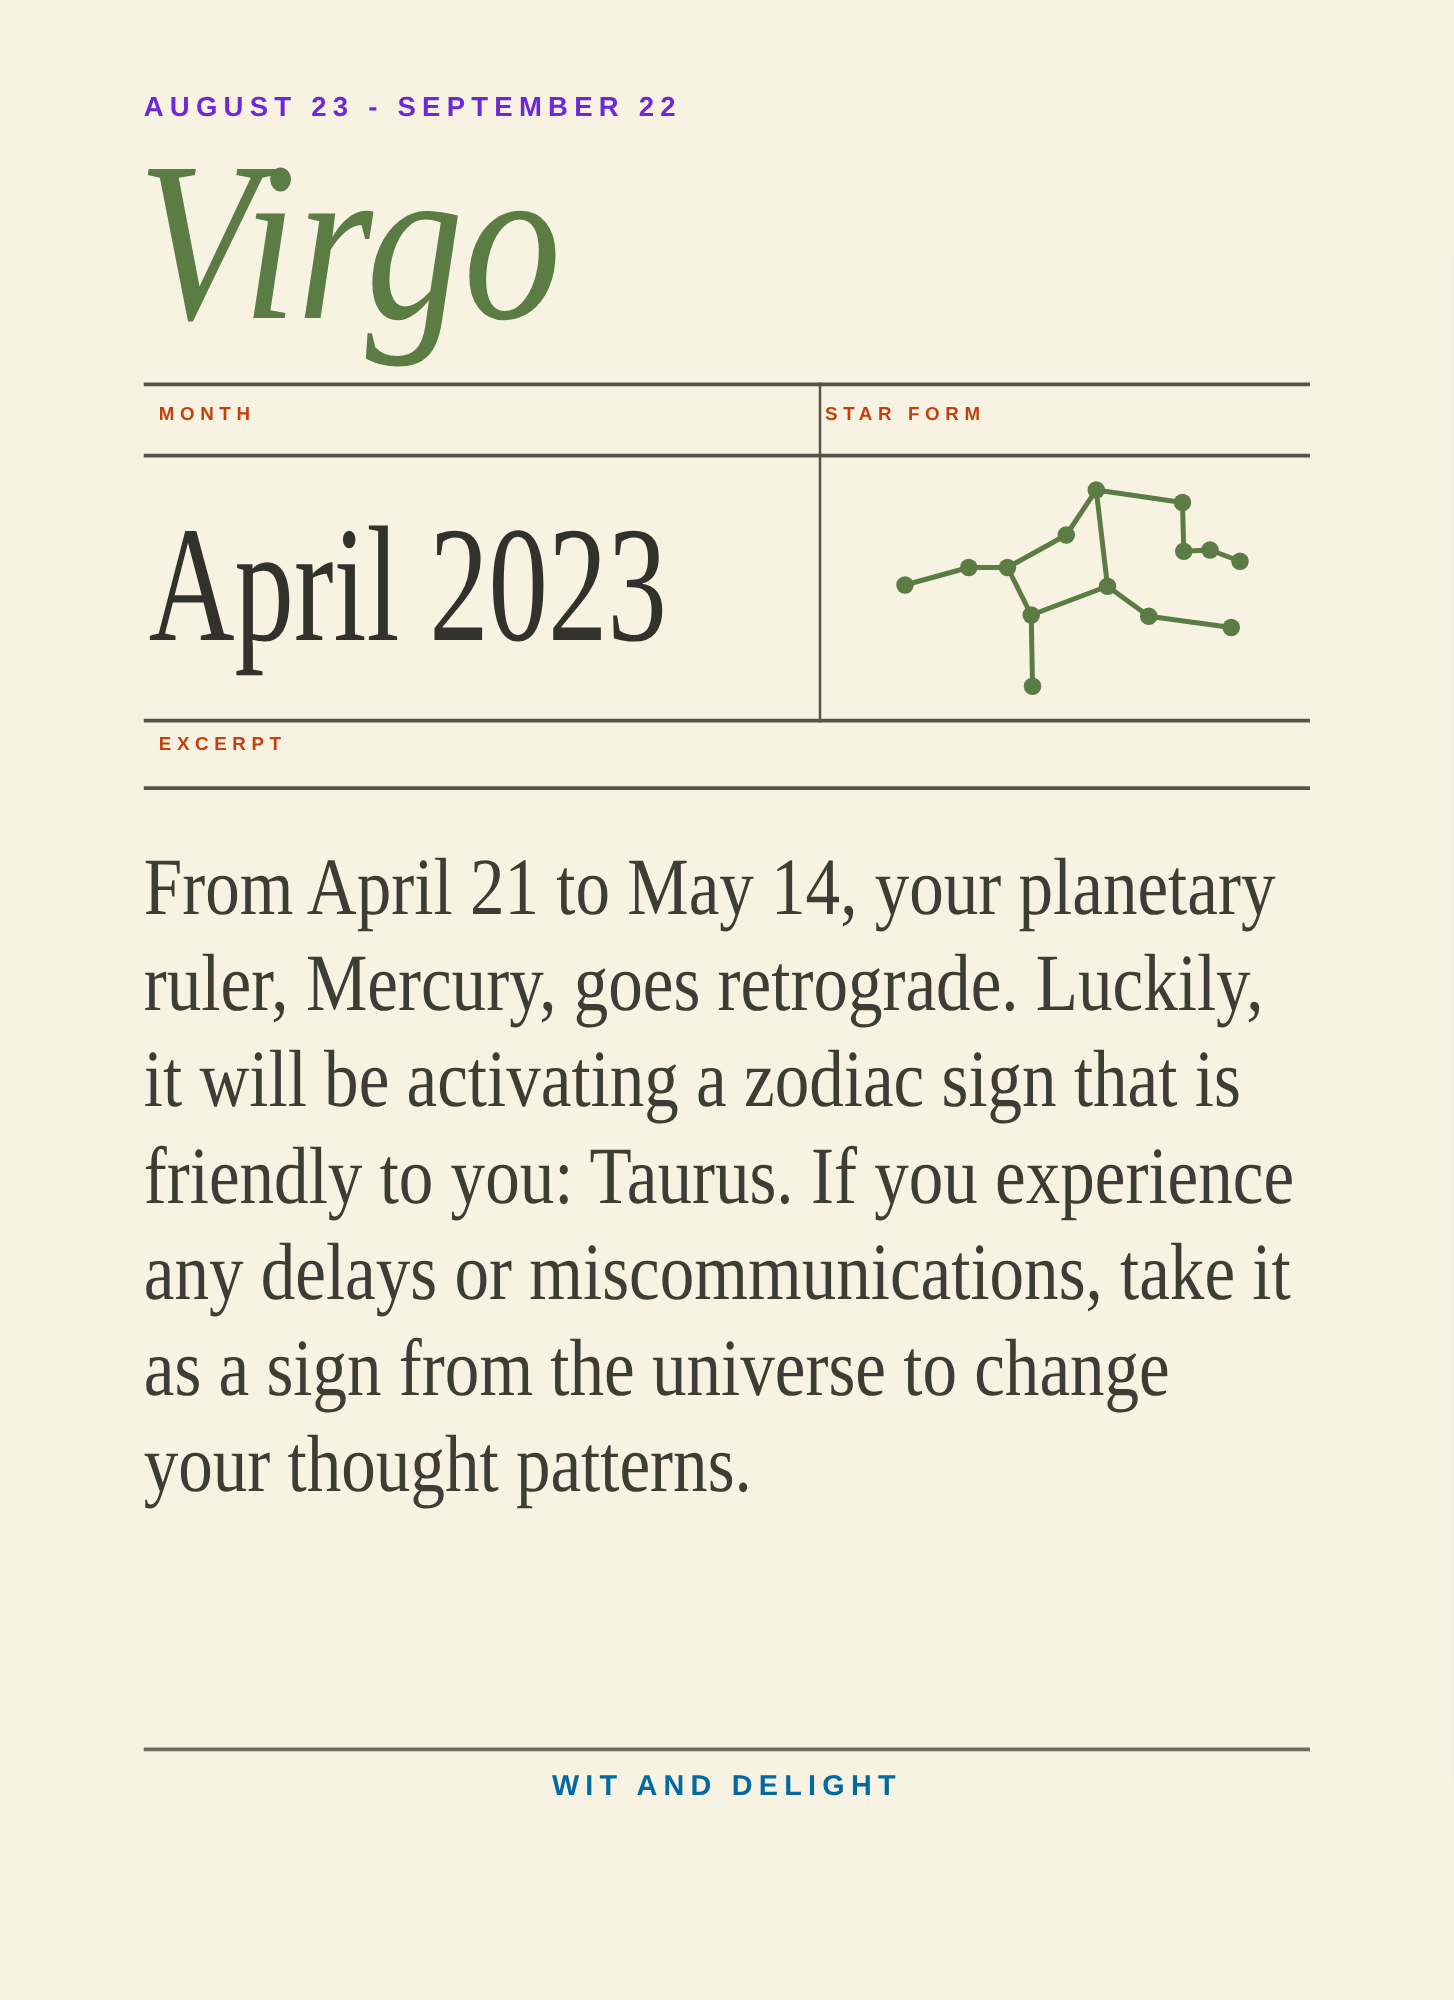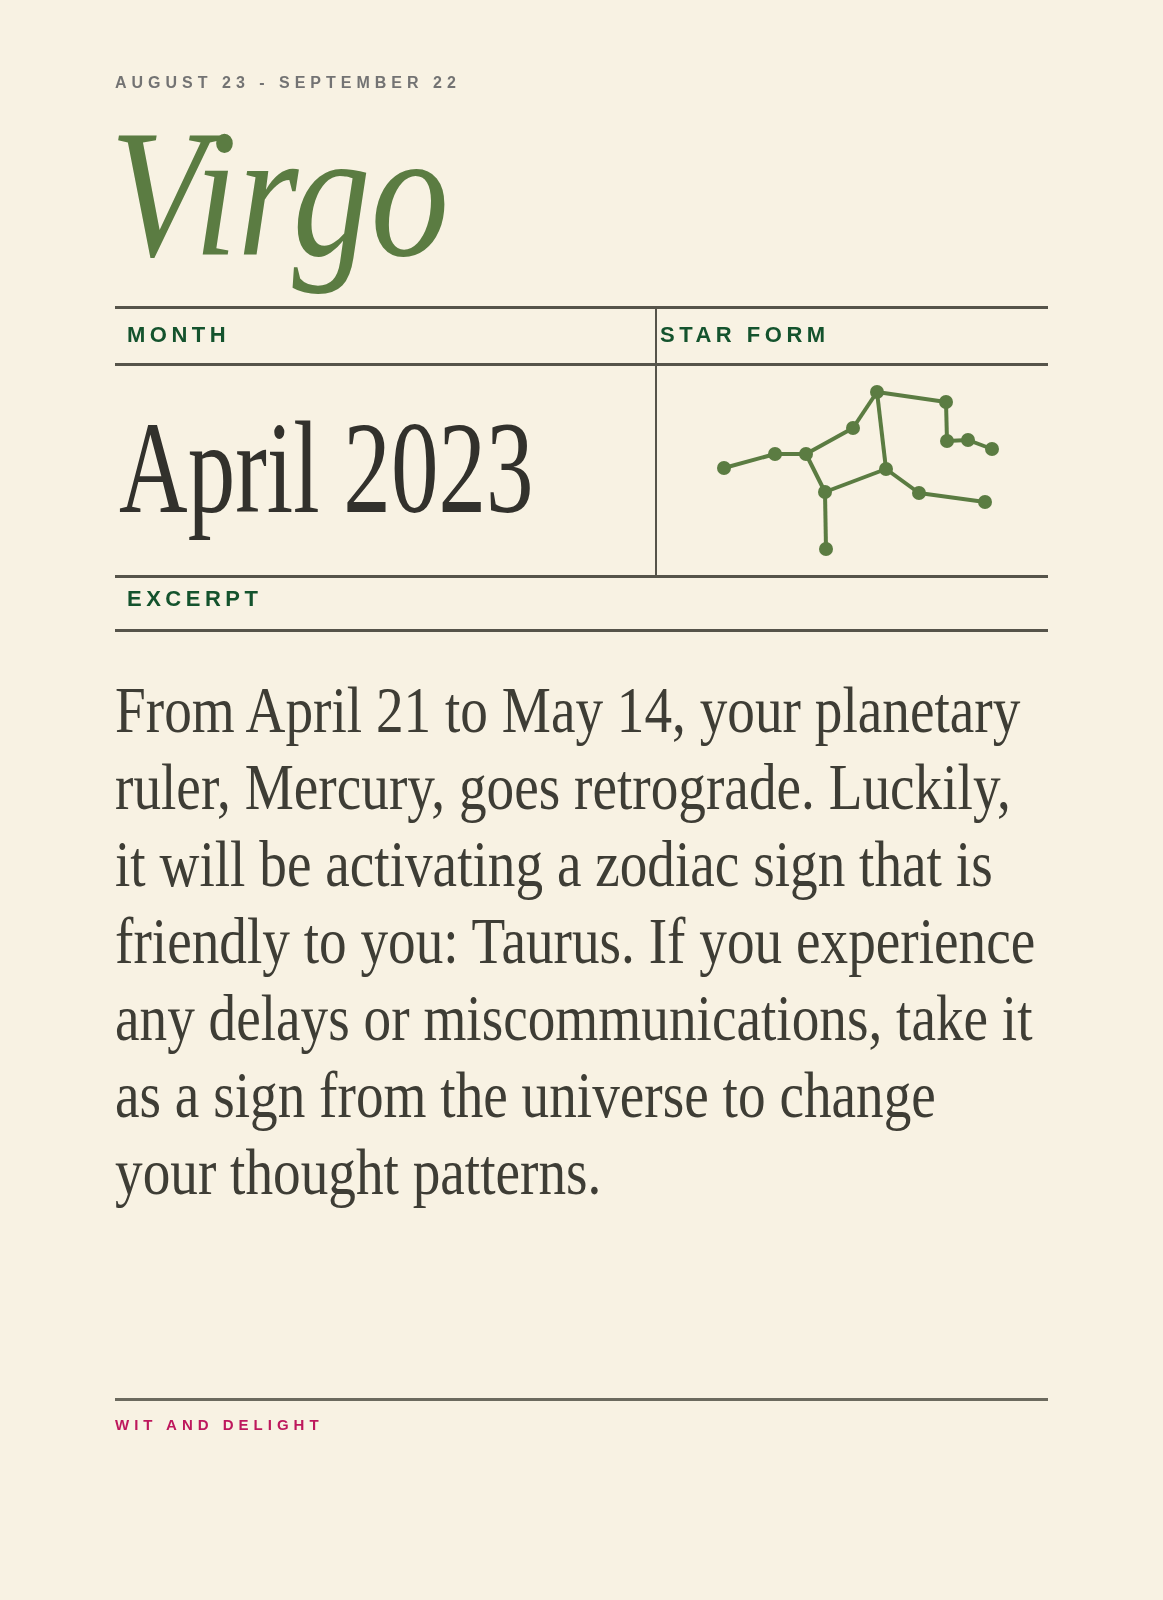--- a/index.html
+++ b/index.html
@@ -6,41 +6,41 @@
   .card{
     position:relative;
     width:1163px;height:1600px;
     background:#f8f2e3;
     overflow:hidden;
     font-family:"Liberation Sans",sans-serif;
   }
   .abs{position:absolute;}
   .tagline{
     left:115px;top:75px;
-    font-weight:700;font-size:16px;line-height:1;
-    letter-spacing:5px;color:#737373;
+    font-weight:700;font-size:22px;line-height:1;
+    letter-spacing:5px;color:#6d28d9;
   }
   .sign{
     left:110px;top:103px;margin:0;
     font-family:"Liberation Serif",serif;
     font-style:italic;font-weight:400;
     font-size:182px;line-height:1;
     color:#5b7c42;
     transform:scaleX(0.86);transform-origin:left top;
     white-space:nowrap;
   }
   .hline{height:2.5px;background:#56544a;left:115px;width:933px;}
   .l1{top:306px;}
   .l2{top:363px;}
   .l3{top:575px;}
   .l4{top:629px;}
   .vline{left:655px;top:306px;width:2.2px;height:272px;background:#56544a;}
   .cell-label{
-    font-weight:700;font-size:22px;line-height:1;
-    letter-spacing:4.5px;color:#14532d;
+    font-weight:700;font-size:15px;line-height:1;
+    letter-spacing:4.5px;color:#c2410c;
   }
   .month-label{left:127px;top:324px;}
   .starform-label{left:660px;top:324px;}
   .excerpt-label{left:127px;top:588px;text-align:center;}
   .month-value{
     left:119px;top:402px;
     font-family:"Liberation Serif",serif;
     font-size:132px;line-height:1;
     color:#32312c;
     transform:scaleX(0.72);transform-origin:left top;
@@ -51,23 +51,23 @@
     left:115px;top:672px;
     font-family:"Liberation Serif",serif;
     font-size:65px;line-height:77px;
     color:#3e3d35;
     transform:scaleX(0.85);transform-origin:left top;
   }
   .excerpt-line{white-space:nowrap;}
   .footer-line{top:1398px;height:3px;background:#6c6a5e;}
   .brand{
     left:115px;top:1417px;width:933px;
-    text-align:left;
-    font-weight:700;font-size:15px;line-height:1;
-    letter-spacing:5px;color:#be185d;
+    text-align:center;
+    font-weight:700;font-size:23px;line-height:1;
+    letter-spacing:5px;color:#0369a1;
   }
 </style>
 </head>
 <body>
 
 <div class="card">
 
   <div class="abs tagline">AUGUST 23 - SEPTEMBER 22</div>
 
   <h1 class="abs sign">Virgo</h1>

